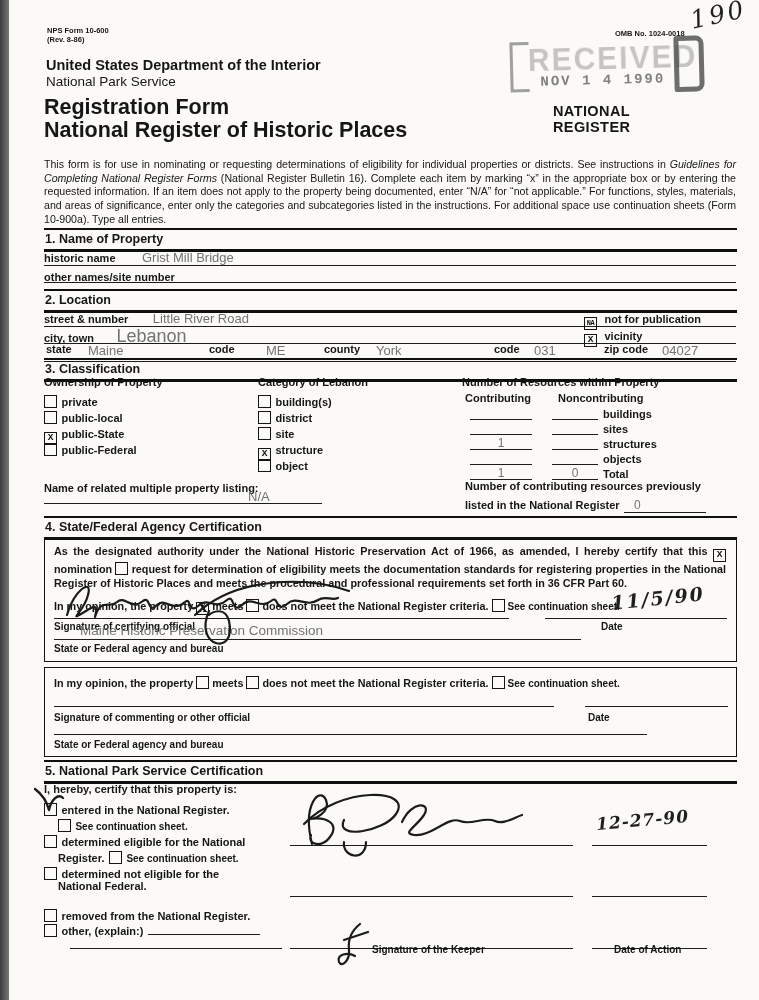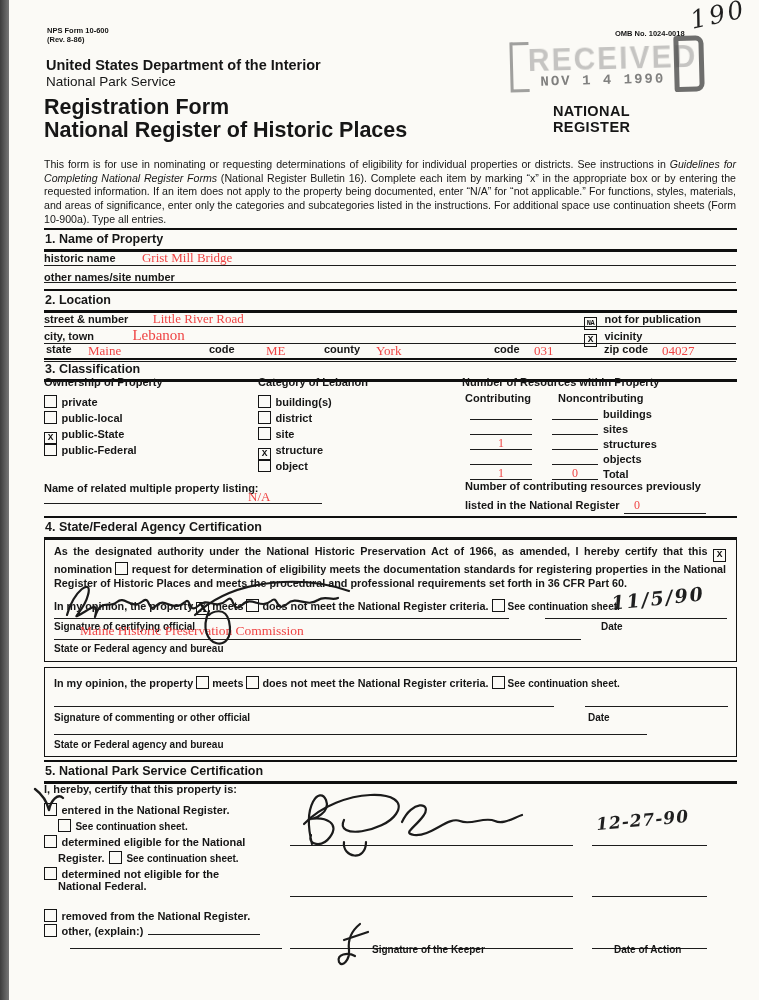--- a/index.html
+++ b/index.html
@@ -4,21 +4,21 @@
 <style>
   body{margin:0;background:#e8e8e6}
   .page{position:relative;width:759px;height:1000px;background:#fbfaf6;font-family:"Liberation Sans","DejaVu Sans",sans-serif;color:#161616;overflow:hidden}
   .edge{position:absolute;left:0;top:0;width:9px;height:1000px;background:linear-gradient(90deg,#3d3d3d,#777)}
   .abs{position:absolute}
   .b{font-weight:bold}
   .lb{font-weight:bold;font-size:11px;white-space:nowrap}
   .cap{font-weight:bold;font-size:10px;white-space:nowrap}
   .ln{border-bottom:1.6px solid #1c1c1c}
   .row{position:absolute;border-bottom:1.6px solid #1c1c1c}
-  .type{font-family:Liberation Serif, serif;color:#ef4444;white-space:nowrap}
+  .type{font-family:Liberation Sans, sans-serif;color:#737373;white-space:nowrap}
   .hw{font-family:"DejaVu Serif",serif;font-style:italic;color:#1f1f1f;white-space:nowrap}
   .cb{display:inline-block;box-sizing:border-box;width:13px;height:13px;border:1.7px solid #141414;text-align:center;font:bold 9.5px "Liberation Mono",monospace;line-height:10px;vertical-align:-2px;color:#111;overflow:visible}
   .cbna{font-size:7px;letter-spacing:-0.5px;line-height:11px}
   .cbhw{font:bold 12px "DejaVu Serif",serif;line-height:11px}
   .sech{position:absolute;left:44px;width:692px;font-weight:bold;font-size:12.5px;border-top:2.6px solid #0f0f0f;border-bottom:3px solid #0f0f0f;padding:2px 0 3px 1px}
   .box{position:absolute;border:1.8px solid #121212}
   svg.sig{position:absolute;overflow:visible}
   svg.sig path{fill:none;stroke:#1b1b1b;stroke-width:2.2;stroke-linecap:round;stroke-linejoin:round}
   .justify{text-align:justify}
 </style>
@@ -68,21 +68,21 @@
   <div class="row" style="left:44px;top:309px;width:692px;height:17px">
     <span class="lb">street &amp; number</span>
     <span class="type" style="font-size:13px;margin-left:20px">Little River Road</span>
     <span class="abs" style="left:540px;top:0">
       <span class="cb cbna">NA</span>
       <span class="lb" style="margin-left:3px">not for publication</span>
     </span>
   </div>
   <div class="row" style="left:44px;top:326px;width:692px;height:17px">
     <span class="lb">city, town</span>
-    <span class="type" style="font-size:15px;margin-left:34px">Lebanon</span>
+    <span class="type" style="font-size:18px;margin-left:18px">Lebanon</span>
     <span class="abs" style="left:540px;top:0">
       <span class="cb">X</span>
       <span class="lb" style="margin-left:3px">vicinity</span>
     </span>
   </div>
   <div class="row" style="left:44px;top:343px;width:692px;height:18px">
     <span class="abs lb" style="left:2px">state</span>
     <span class="abs type" style="left:44px;font-size:13px">Maine</span>
     <span class="abs lb" style="left:165px">code</span>
     <span class="abs type" style="left:222px;font-size:13px">ME</span>

